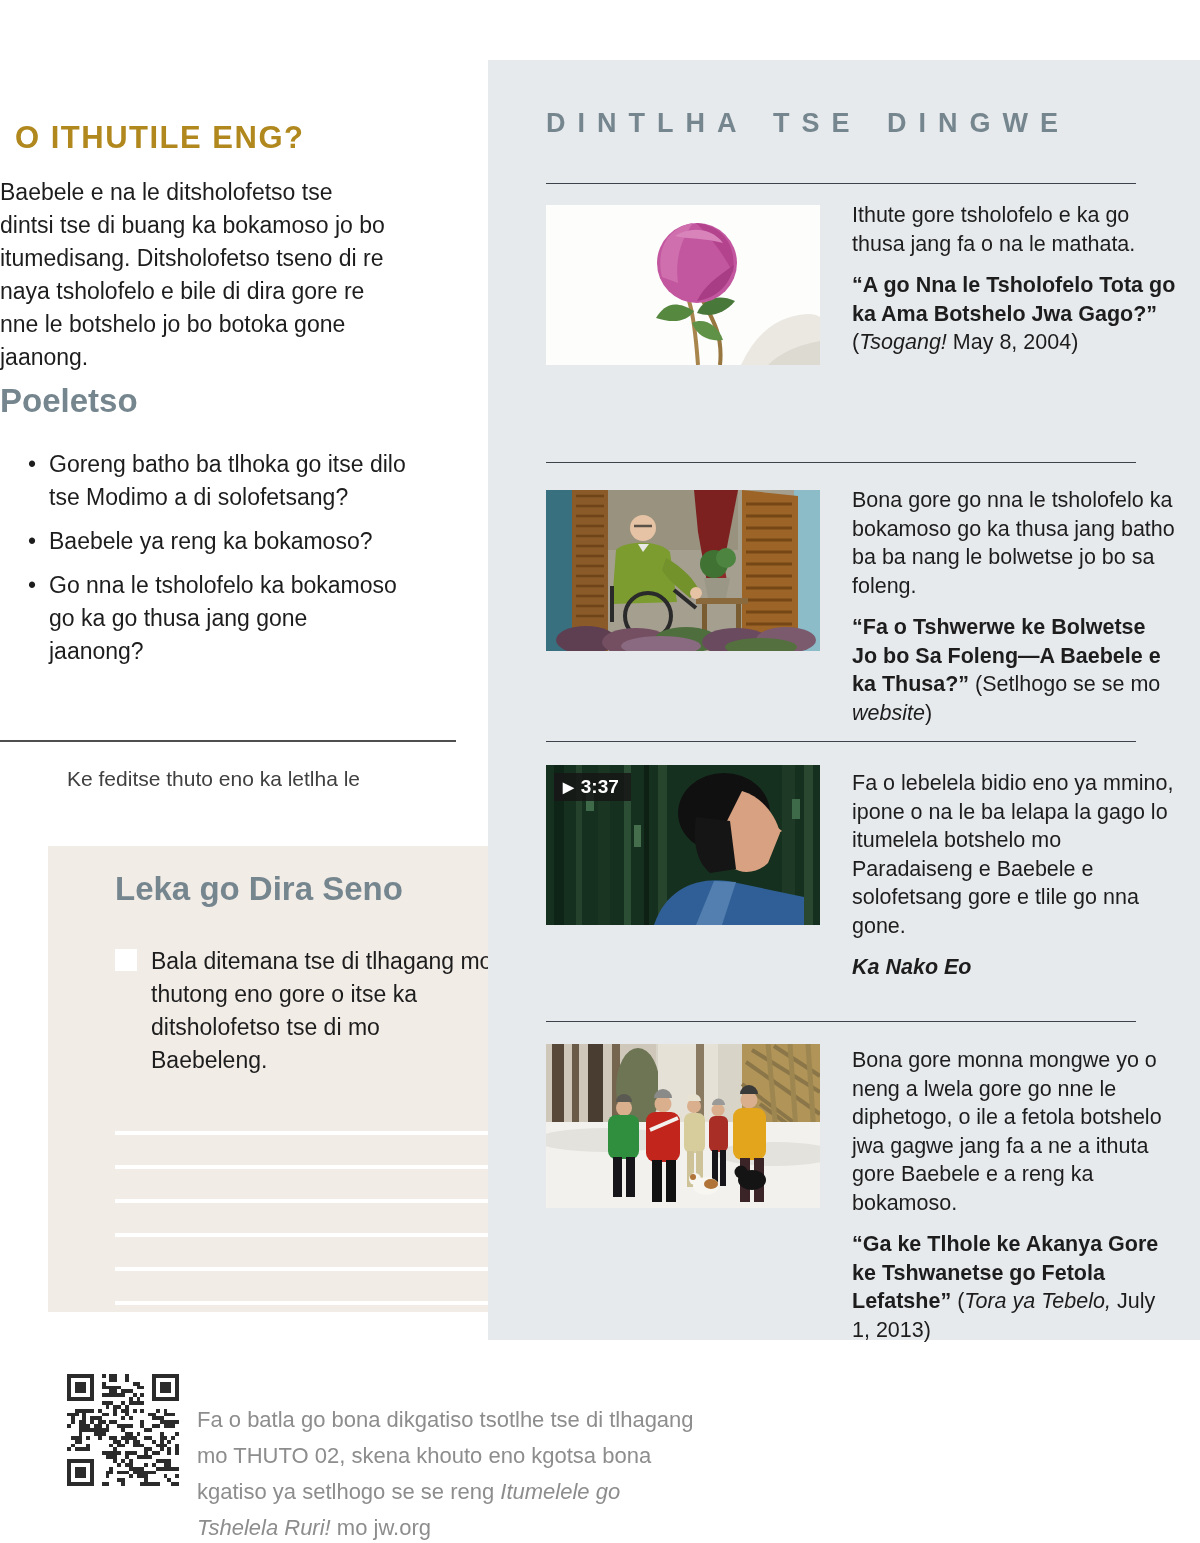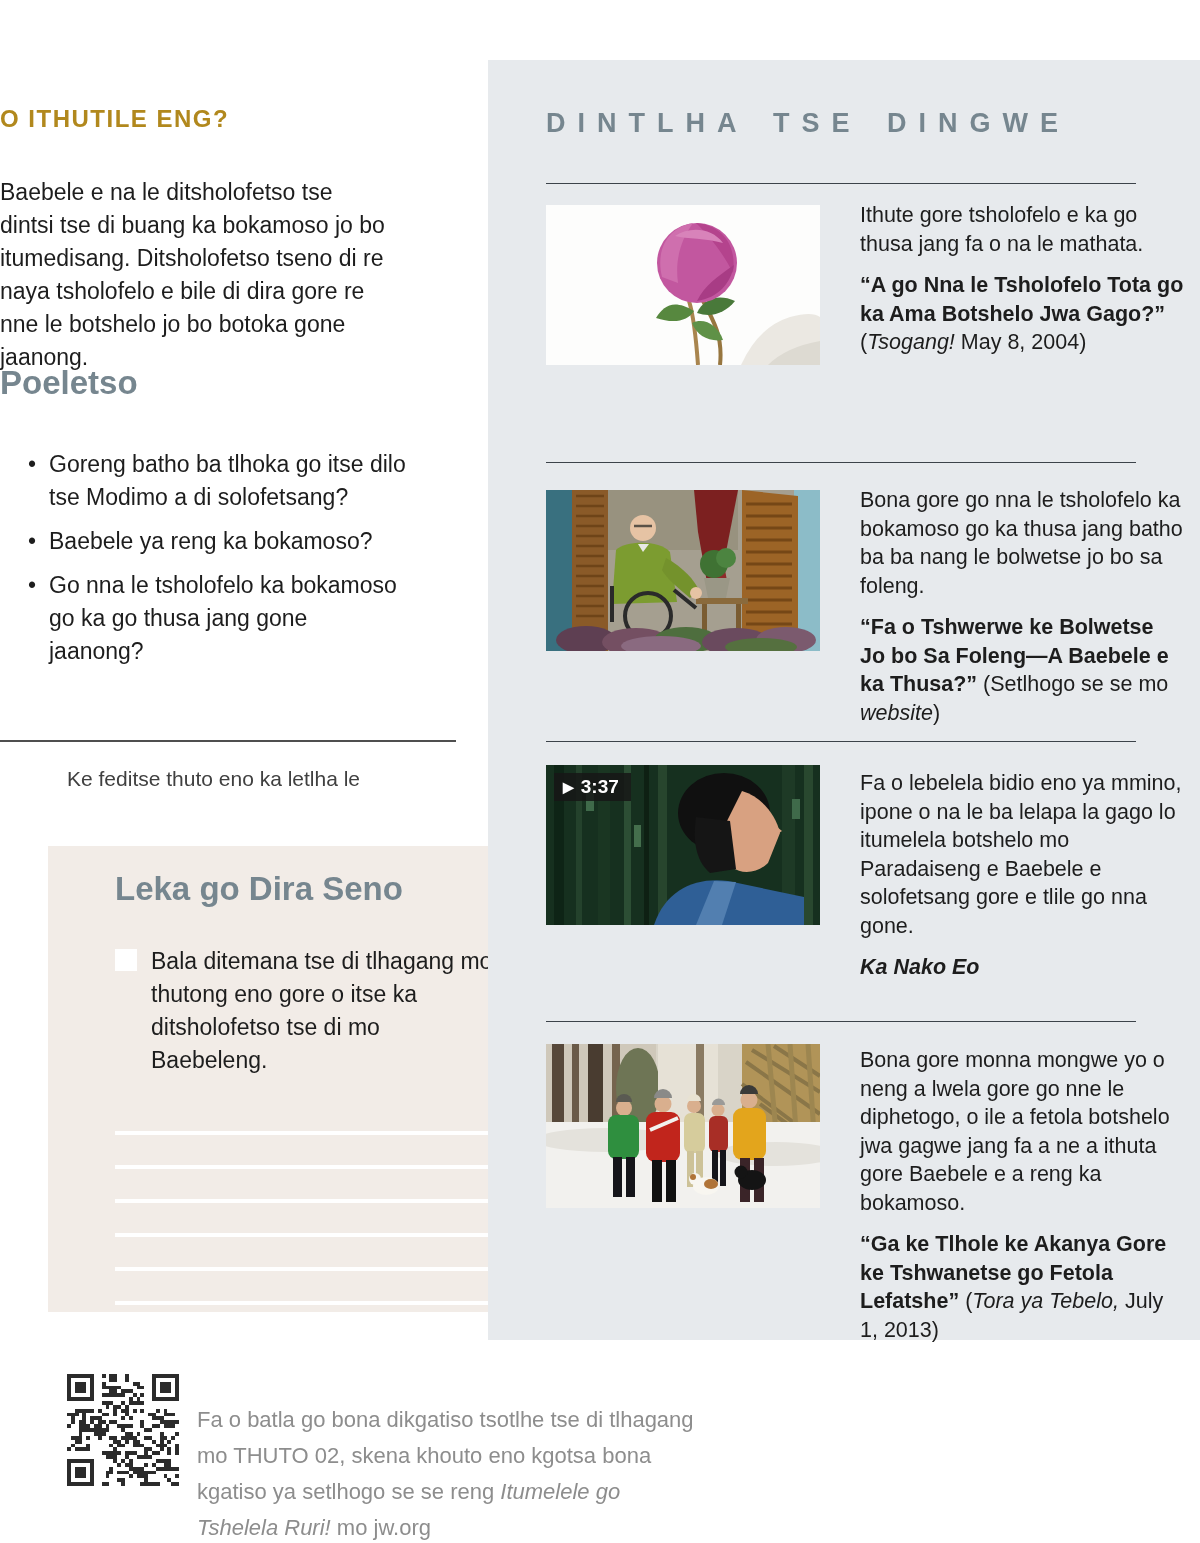--- a/index.html
+++ b/index.html
@@ -1,23 +1,23 @@
 <!DOCTYPE html>
 <html><head>
 <meta charset="utf-8">
 <style>
   html,body { margin:0; padding:0; background:#ffffff; }
   body { font-family:"Liberation Sans", sans-serif; color:#202020; }
   .page { position:relative; width:1200px; height:1543px; background:#ffffff; overflow:hidden; }
-  h1.gold { position:absolute; left:0; top:105px; margin:0; font-size:24px; font-weight:bold;
+  h1.gold { position:absolute; left:0; top:105px; margin:15px; font-size:31px; font-weight:bold;
             letter-spacing:1.5px; color:#b1881d; }
   p.intro { position:absolute; left:0; top:176px; width:392px; margin:0;
             font-size:23px; line-height:33px; color:#1d1d1d; }
   h2.slate { margin:0; font-size:33px; font-weight:bold; color:#76868f; }
-  .review-head { position:absolute; left:0; top:364px; }
+  .review-head { position:absolute; left:0; top:382px; }
   ul.bullets { position:absolute; left:0; top:448px; width:380px; margin:0; padding:0 0 0 28px;
                list-style:none; font-size:23px; line-height:33px; color:#1d1d1d; }
   ul.bullets li { position:relative; padding-left:21px; margin-bottom:11px; }
   ul.bullets li::before { content:"\2022"; position:absolute; left:0; top:0; font-size:23px; }
 
   .left-rule { position:absolute; left:0; top:740px; width:456px; height:0;
                border:none; border-top:2px solid #4f4f4f; margin:0; }
   .date-line { position:absolute; left:67px; top:762px; width:392px; margin:0;
                font-size:21px; line-height:33px; color:#404040; }
 
@@ -38,21 +38,21 @@
   .sep { position:absolute; left:58px; width:590px; height:0; border-top:1.5px solid #3c434a; }
   .sep.s-0 { top:123px; } .sep.s-1 { top:402px; } .sep.s-2 { top:681px; } .sep.s-3 { top:961px; }
 
   .thumb { position:absolute; left:58px; width:274px; overflow:hidden; }
   .thumb svg { display:block; }
   .t-0 { top:145px; height:160px; }
   .t-1 { top:430px; height:161px; }
   .t-2 { top:705px; height:160px; }
   .t-3 { top:984px; height:164px; }
 
-  .etext { position:absolute; left:372px; width:324px; font-size:21.5px; line-height:28.5px; color:#1d1d1d; }
+  .etext { position:absolute; left:364px; width:324px; font-size:21.5px; line-height:28.5px; color:#1d1d1d; }
   .x-0 { top:141px; } .x-1 { top:426px; } .x-2 { top:709px; } .x-3 { top:986px; }
   .etext p { margin:0 0 13px 0; }
   .etext p:last-child { margin-bottom:0; }
   .b { font-weight:bold; }
   .i { font-style:italic; }
   .bi { font-weight:bold; font-style:italic; }
 
   .badge { position:absolute; left:8px; top:8px; height:28px; padding:0 12px 0 9px;
            background:rgba(22,22,22,0.85); color:#ffffff; display:flex; align-items:center;
            font-size:19px; font-weight:bold; }

